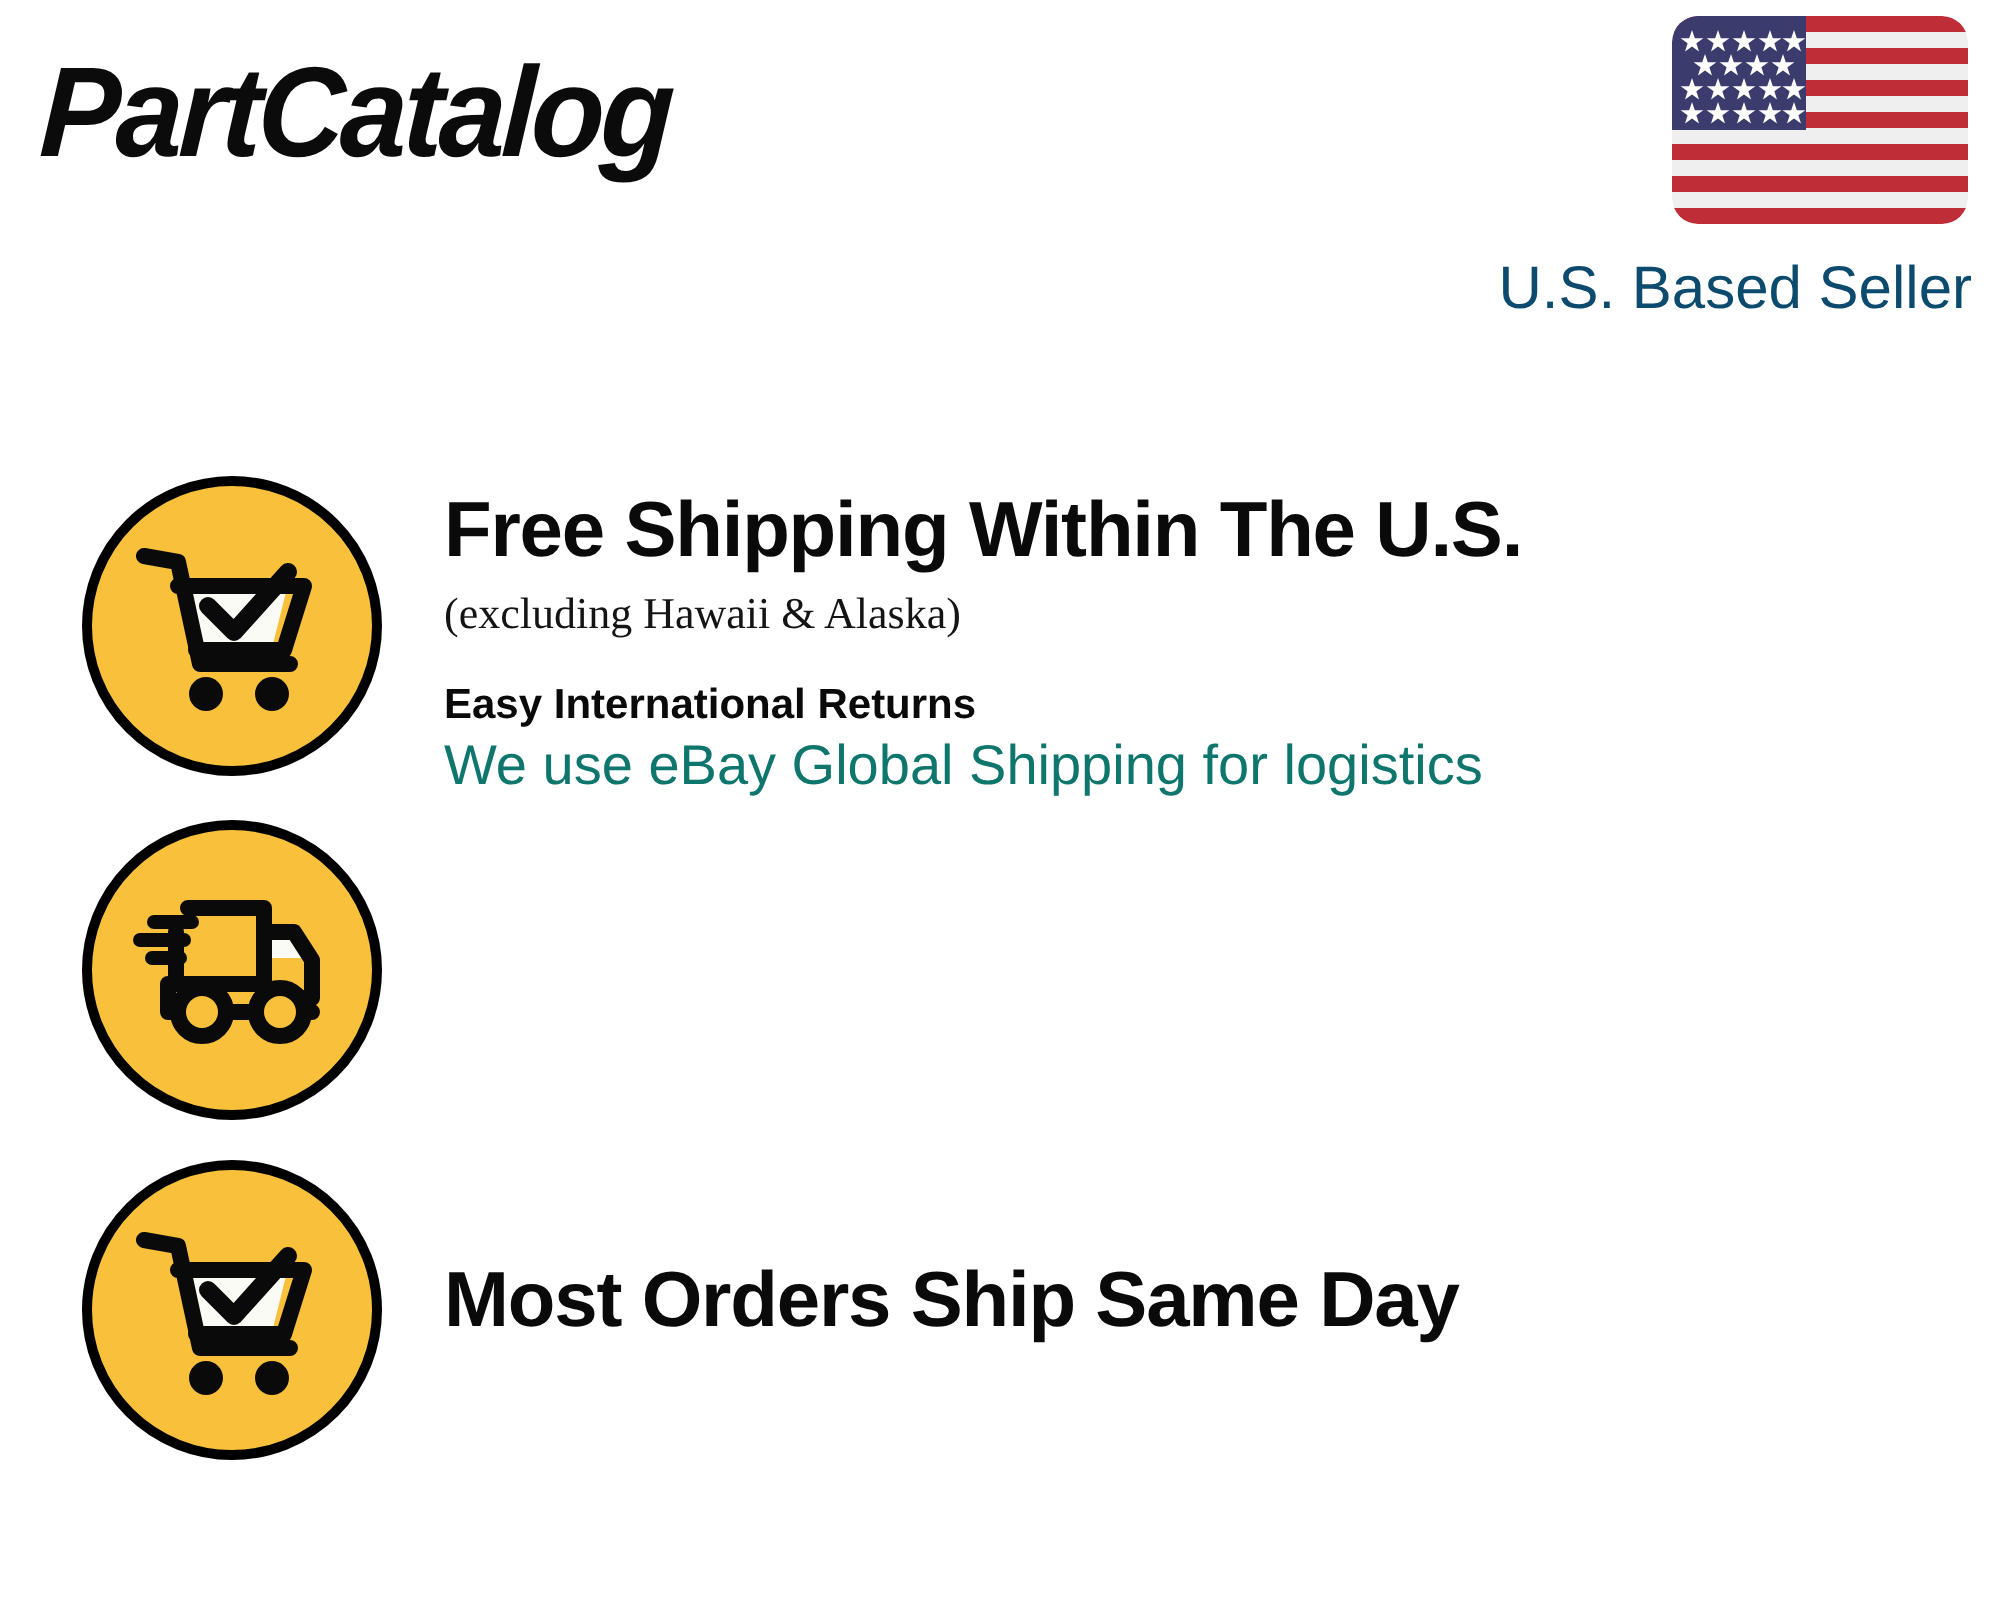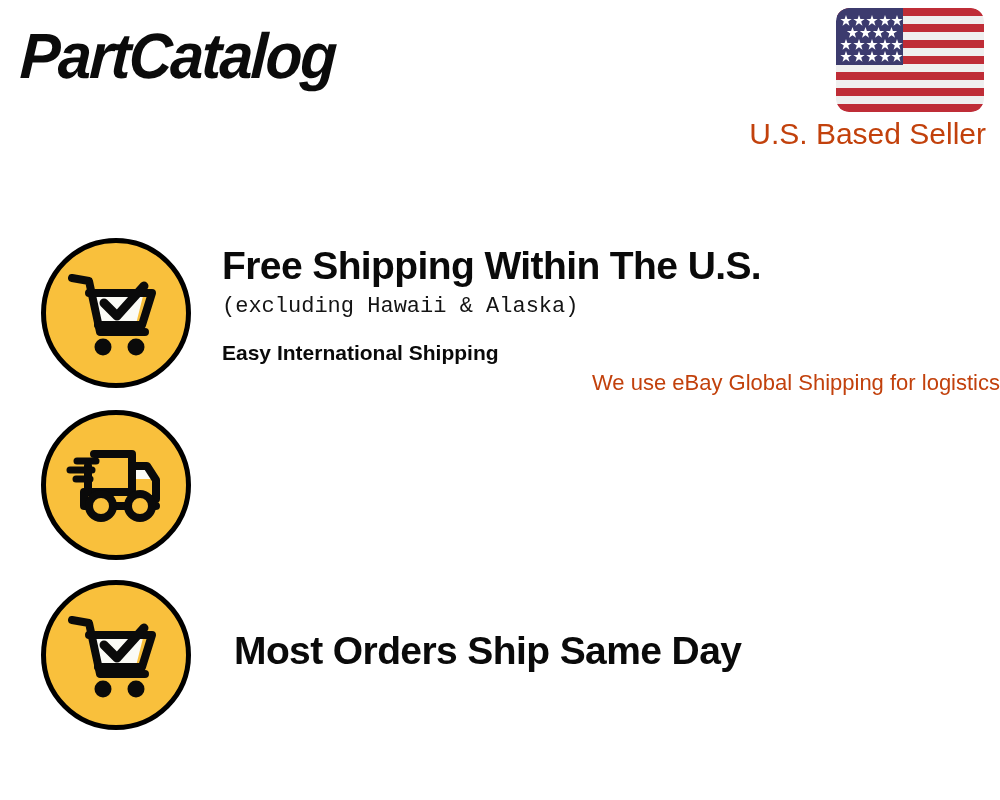--- a/index.html
+++ b/index.html
@@ -81,43 +81,43 @@
     width: 148px;
     height: 104px;
     border-radius: 13px;
     overflow: hidden;
   }
   .seller-text {
     font-family: "Liberation Sans", sans-serif;
     font-weight: 400;
     font-size: 30px;
     line-height: 36px;
-    color: #c2410c;
+    color: #0c4a6e;
     letter-spacing: 0px;
-    margin-top: 0;
+    margin-top: 10px;
     white-space: nowrap;
   }
 
   
   .features {
     position: absolute;
     top: 238px;
     left: 0;
     width: 1000px;
   }
   .feature-row {
     position: absolute;
     left: 0;
     width: 1000px;
     display: flex;
     align-items: flex-start;
   }
   .feature-row.row-1 { top: 0px; }
   .feature-row.row-2 { top: 172px; }
-  .feature-row.row-3 { top: 342px; gap: 12px; }
+  .feature-row.row-3 { top: 342px; }
 
   .badge {
     flex: 0 0 auto;
     width: 150px;
     height: 150px;
     margin-left: 41px;
     border-radius: 50%;
     background: #F9C03C;
     border: 5px solid #000000;
     box-sizing: border-box;
@@ -136,46 +136,45 @@
   .feat-title {
     font-family: "Liberation Sans", sans-serif;
     font-weight: bold;
     font-size: 39px;
     line-height: 47px;
     letter-spacing: -0.6px;
     color: #0a0a0a;
     white-space: nowrap;
   }
   .feat-note {
-    font-family: Liberation Mono, monospace;
+    font-family: Liberation Serif, serif;
     font-weight: 400;
     font-size: 22px;
     line-height: 30px;
     color: #141414;
     margin-top: 3px;
     white-space: nowrap;
   }
   .feat-sub-strong {
     font-family: "Liberation Sans", sans-serif;
     font-weight: bold;
     font-size: 21px;
     line-height: 29px;
     color: #0a0a0a;
     margin-top: 16px;
     white-space: nowrap;
   }
   .feat-sub {
     font-family: "Liberation Sans", sans-serif;
     font-weight: 400;
-    font-size: 22px;
+    font-size: 28px;
     line-height: 30px;
-    color: #c2410c;
+    color: #0f766e;
     margin-top: 1px;
     white-space: nowrap;
-    text-align: right;
   }
 
   .row-2 .feature-text,
   .row-3 .feature-text {
     padding-top: 47px;
   }
 </style>
 </head>
 <body>
 
@@ -247,21 +246,21 @@
           <path d="M4 8 L21 11 L32 62 L77 62" fill="none" stroke="#0A0A0A" stroke-width="8" stroke-linecap="round" stroke-linejoin="round"></path>
           <path d="M21 23 L84 23 L74 55 L30 55" fill="none" stroke="#0A0A0A" stroke-width="8" stroke-linecap="round" stroke-linejoin="round"></path>
           <path d="M36 33 L49 46 L76 16" fill="none" stroke="#0A0A0A" stroke-width="9" stroke-linecap="round" stroke-linejoin="round"></path>
           <circle cx="35" cy="77" r="8.5" fill="#0A0A0A"></circle>
           <circle cx="68" cy="77" r="8.5" fill="#0A0A0A"></circle>
         </svg>
       </div>
       <div class="feature-text">
         <div class="feat-title">Free Shipping Within The U.S.</div>
         <div class="feat-note">(excluding Hawaii &amp; Alaska)</div>
-        <div class="feat-sub-strong">Easy International Shipping</div>
+        <div class="feat-sub-strong">Easy International Returns</div>
         <div class="feat-sub">We use eBay Global Shipping for logistics</div>
       </div>
     </div>
 
     <div class="feature-row row-2">
       <div class="badge">
         <svg width="100" height="78" viewBox="0 0 100 78" xmlns="http://www.w3.org/2000/svg" aria-hidden="true">
           <polygon points="68,20 80,20 86,33 68,33" fill="#FBFBF6"></polygon>
           <path d="M28 8 L66 8 L66 46 L22 46 L22 20" fill="none" stroke="#0A0A0A" stroke-width="8" stroke-linecap="round" stroke-linejoin="round"></path>
           <path d="M66 20 L81 20 L90 34 L90 53 L66 53" fill="none" stroke="#0A0A0A" stroke-width="8" stroke-linecap="round" stroke-linejoin="round"></path>

